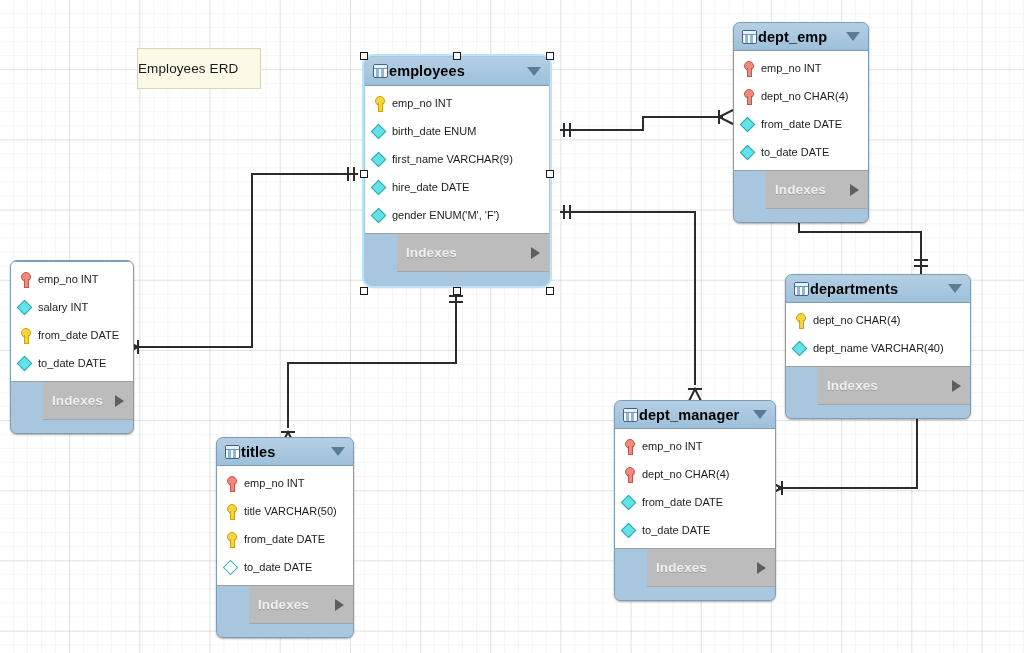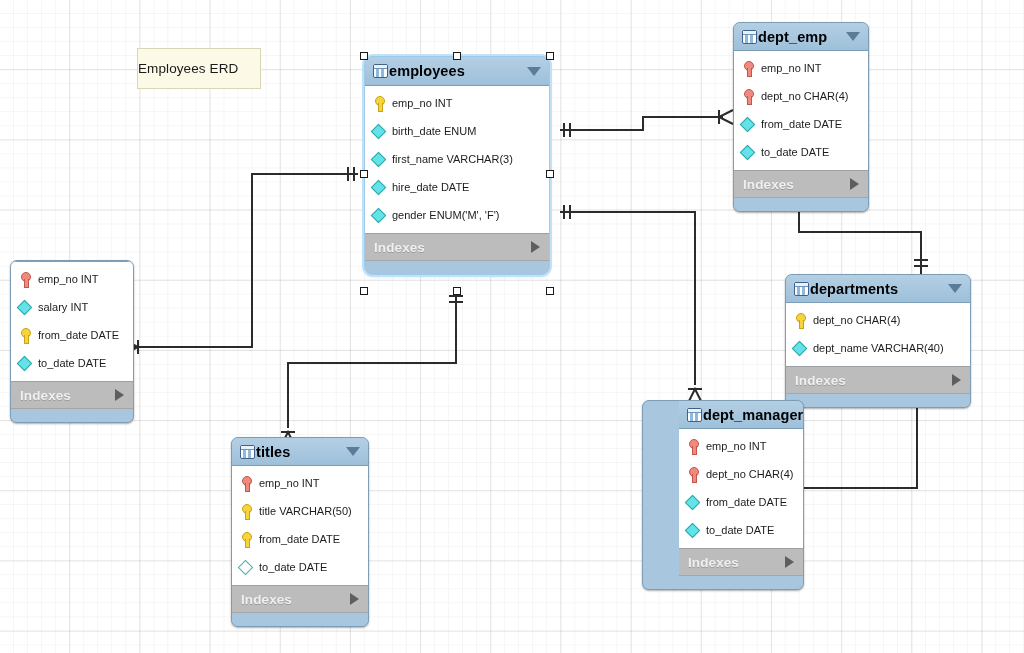--- a/index.html
+++ b/index.html
@@ -160,26 +160,27 @@
     left: 0px; top: 2.5px;
     width: 9px; height: 9px;
     background: var(--dc);
     border: 1px solid var(--db);
     transform: rotate(45deg);
   }
   .ic.dia-filled { --dc:#63e3e8; --db:#2ba6ac; }
   .ic.dia-hollow { --dc:#ffffff; --db:#39b5ba; }
 
   .tbl-foot {
-    height: 27px;
+    height: 38px;
     background: #bcbcbc;
     display: flex;
     align-items: center;
     padding: 0 9px 0 9px;
     border-bottom: 1px solid #a6a6a6;
+    margin-left: 32px;
   }
   .tbl-foot .lbl {
     flex: 1;
     font-size: 13.5px;
     font-weight: bold;
     color: #f0f0f0;
     text-shadow: 0 1px 0 rgba(0,0,0,.18);
     letter-spacing: .1px;
   }
   .caret-right {
@@ -273,21 +274,21 @@
       <div class="col">
         <span class="ic key key-yellow"></span>
         <span>emp_no INT</span>
       </div>
       <div class="col">
         <span class="ic dia dia-filled"></span>
         <span>birth_date ENUM</span>
       </div>
       <div class="col">
         <span class="ic dia dia-filled"></span>
-        <span>first_name VARCHAR(3)</span>
+        <span>first_name VARCHAR(9)</span>
       </div>
       <div class="col">
         <span class="ic dia dia-filled"></span>
         <span>hire_date DATE</span>
       </div>
       <div class="col">
         <span class="ic dia dia-filled"></span>
         <span>gender ENUM('M', 'F')</span>
       </div>
     </div>
@@ -380,21 +381,21 @@
         <span>dept_name VARCHAR(40)</span>
       </div>
     </div>
     <div class="tbl-foot">
       <span class="lbl">Indexes</span>
       <span class="caret-right"></span>
     </div>
     <div class="tbl-skirt"></div>
   </div>
 
-  <div class="tbl" style="left:231px; top:437px; width:138px;">
+  <div class="tbl" style="left:216px; top:437px; width:138px;">
     <div class="tbl-head">
       <span class="tbl-icon"></span>
       <span class="tbl-title">titles</span>
       <span class="caret-down"></span>
     </div>
     <div class="tbl-body">
       <div class="col">
         <span class="ic key key-red"></span>
         <span>emp_no INT</span>
       </div>
@@ -411,21 +412,21 @@
         <span>to_date DATE</span>
       </div>
     </div>
     <div class="tbl-foot">
       <span class="lbl">Indexes</span>
       <span class="caret-right"></span>
     </div>
     <div class="tbl-skirt"></div>
   </div>
 
-  <div class="tbl" style="left:642px; top:400px; width:162px;padding-left:36px;">
+  <div class="tbl" style="left:614px; top:400px; width:162px;">
     <div class="tbl-head">
       <span class="tbl-icon"></span>
       <span class="tbl-title">dept_manager</span>
       <span class="caret-down"></span>
     </div>
     <div class="tbl-body">
       <div class="col">
         <span class="ic key key-red"></span>
         <span>emp_no INT</span>
       </div>

